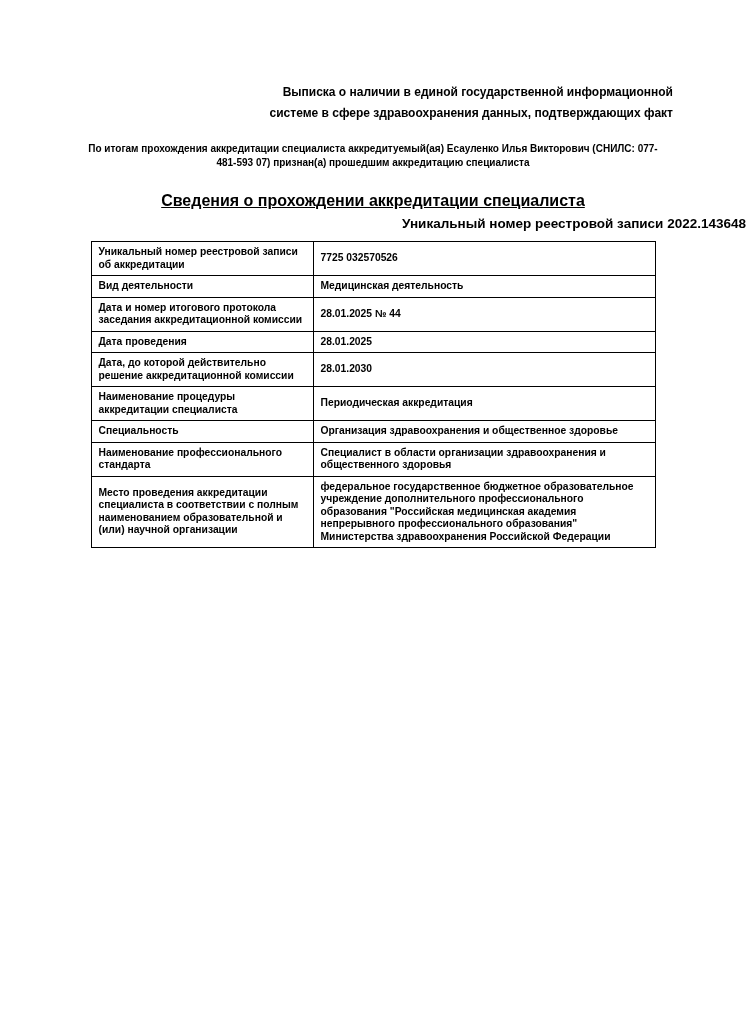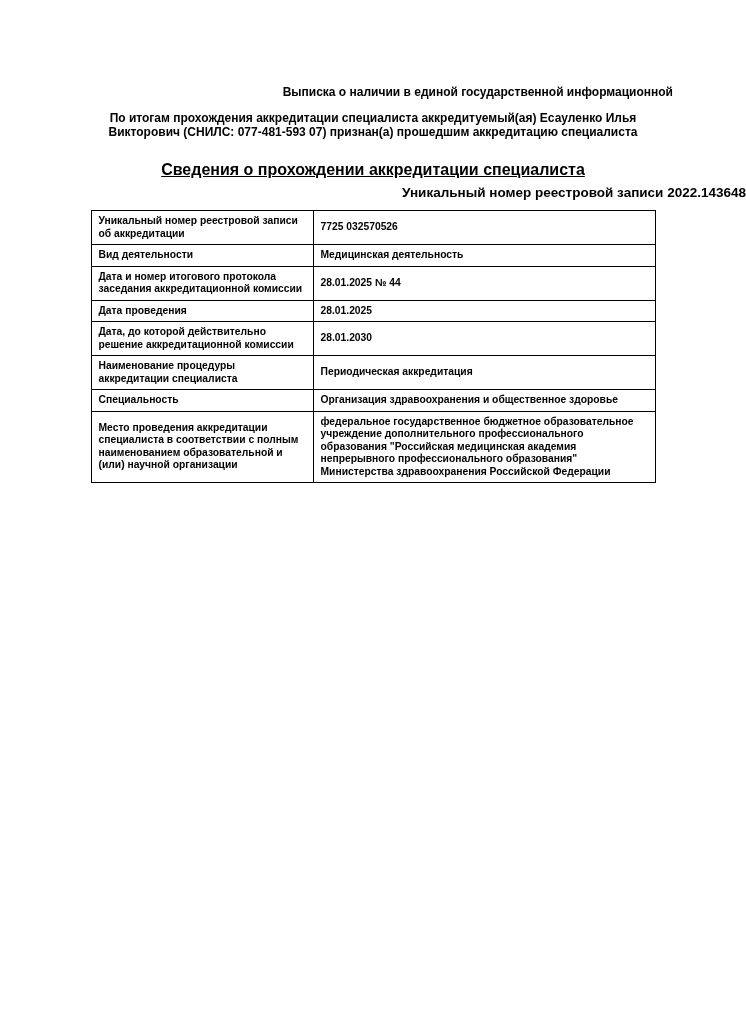--- a/index.html
+++ b/index.html
@@ -19,22 +19,22 @@
     width:152px; margin:18px 180px 0 auto; text-align:center;
   }
   .date-value {
     font-size:12px; line-height:14px; padding-bottom:3px;
     border-bottom:2px solid #000;
   }
   .date-caption {
     font-size:11.5px; line-height:14px; padding-top:2px; white-space:nowrap;
   }
   .intro {
-    margin:8px auto 0; width:578px; text-align:center;
-    font-size:12px; line-height:14px;
+    margin:18px auto 0; width:578px; text-align:center;
+    font-size:10px; line-height:14px;
   }
   .section-underlined {
     margin-top:24px; text-align:center; font-size:16px; line-height:13px;
     text-decoration:underline;
   }
   .section-registry {
     margin-top:8px; text-align:right; font-size:13.5px; line-height:17px;
   }
   table.acc {
     width:565px; margin:9px auto 0; border-collapse:collapse;
@@ -47,20 +47,21 @@
   }
   td.col-label { width:222px; }
 </style>
 </head>
 <body>
 
 <div class="doc">
 
   <div class="title">
     <div>Выписка о наличии в единой государственной информационной</div>
+    <div>системе в сфере здравоохранения данных, подтверждающих факт</div>
   </div>
 
 
   <div class="intro">По итогам прохождения аккредитации специалиста аккредитуемый(ая) Есауленко Илья Викторович (СНИЛС: 077-481-593 07) признан(а) прошедшим аккредитацию специалиста</div>
 
   <div class="section-underlined">Сведения о прохождении аккредитации специалиста</div>
 
   <div class="section-registry">Уникальный номер реестровой записи 2022.143648</div>
 
   <table class="acc">
@@ -87,19 +88,23 @@
       </tr>
       <tr>
         <td class="col-label">Наименование процедуры аккредитации специалиста</td>
         <td>Периодическая аккредитация</td>
       </tr>
       <tr>
         <td class="col-label">Специальность</td>
         <td>Организация здравоохранения и общественное здоровье</td>
       </tr>
       <tr>
+        <td class="col-label">Наименование профессионального стандарта</td>
+        <td>Специалист в области организации здравоохранения и общественного здоровья</td>
+      </tr>
+      <tr>
         <td class="col-label">Место проведения аккредитации специалиста в соответствии с полным наименованием образовательной и (или) научной организации</td>
         <td>федеральное государственное бюджетное образовательное учреждение дополнительного профессионального образования "Российская медицинская академия непрерывного профессионального образования" Министерства здравоохранения Российской Федерации</td>
       </tr>
     </tbody>
   </table>
 
 </div>
 
 </body></html>

